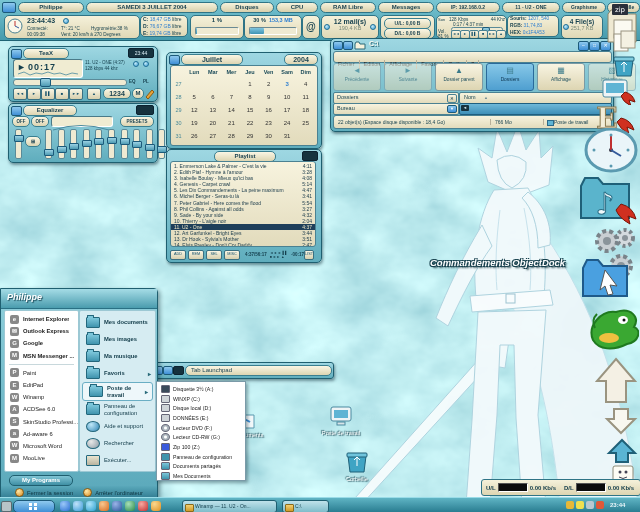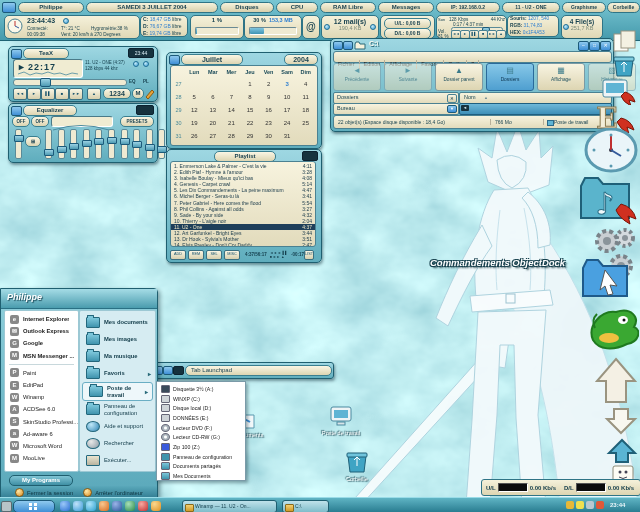--- a/index.html
+++ b/index.html
@@ -153,20 +153,28 @@
   </div>
   <div class="abs" style="left:330px;top:450px;width:54px;height:38px;z-index:3;">
     <svg width="26" height="24" style="position:absolute;left:14px;top:0;">
         <path d="M4,6 L22,6 L20,22 L6,22 Z" fill="#3fa4c4" stroke="#1f6078"></path>
         <rect x="3" y="3" width="20" height="4" rx="1" fill="#6fc4dc" stroke="#1f6078"></rect>
         <path d="M10,10 l3,-3 l3,3 M13,7 l0,9" stroke="#fff" fill="none"></path>
       </svg>
     <div class="dlabel" style="left:0;top:26px;width:54px;">Corbeille</div>
   </div>
 
+  <div class="dock-ic" style="left:604px;top:2px;">
+    <svg width="35" height="46">
+        <path d="M4,12 L4,40 L32,40 L32,12 L18,12 L15,8 L7,8 Z" fill="#efe9d2" stroke="#8a8468"></path>
+        <rect x="8" y="2" width="16" height="11" rx="1" fill="#2a2f3a"></rect>
+        <text x="16" y="10" font-size="7" fill="#fff" text-anchor="middle" font-family="DejaVu Sans">zip</text>
+        <rect x="10" y="18" width="18" height="18" fill="#fbfaf2" stroke="#9a9480"></rect>
+      </svg>
+  </div>
   <div class="dock-ic" style="left:612px;top:30px;">
     <svg width="27" height="23">
         <rect x="2" y="4" width="14" height="17" fill="#fdfcf6" stroke="#9a9480"></rect>
         <rect x="9" y="1" width="14" height="17" fill="#f4f1e2" stroke="#9a9480"></rect>
       </svg>
   </div>
   <div class="dock-ic" style="left:609px;top:52px;">
     <svg width="29" height="26">
         <path d="M6,8 L24,8 L22,24 L8,24 Z" fill="#3fa4c4" stroke="#1f6078"></path>
         <rect x="5" y="5" width="20" height="4" rx="1" fill="#7fccdf" stroke="#1f6078"></rect>
@@ -353,21 +361,21 @@
       <div style="font-size:5.5px;color:#7a8a7a;">251,7 KB</div>
     </div>
   </div>
 
   <div class="tealwin" style="left:8px;top:46px;width:148px;height:54px;z-index:10;">
     <span class="sqbtn" style="left:2px;top:2px;"></span>
     <span class="pill" style="left:14px;top:1px;width:44px;">TeaX</span>
     <span class="lcd" style="right:3px;top:1px;width:24px;height:8px;line-height:8px;">23:44</span>
     <div class="wavebox" style="left:4px;top:12px;width:68px;height:17px;">
       <b style="position:absolute;left:3px;top:2px;font-size:9px;">►</b>
-      <b style="position:absolute;left:14px;top:2px;font-size:9px;letter-spacing:1px;">22:17</b>
+      <b style="position:absolute;left:14px;top:2px;font-size:9px;letter-spacing:1px;">00:17</b>
       <svg width="60" height="5" style="position:absolute;left:4px;top:11px;">
           <polyline points="0,3 6,1 12,4 18,2 24,3 30,1 36,3 42,2 48,4 54,2 60,3" fill="none" stroke="#4a8aa0" stroke-width="0.8"></polyline>
         </svg>
     </div>
     <div class="abs" style="left:76px;top:13px;font-size:4.5px;line-height:6px;white-space:nowrap;">
       <div>11. U2 - ONE  (4:37)</div>
       <div>128 kbps   44 khz</div>
     </div>
     <span class="dot" style="right:18px;top:14px;"></span>
       <span class="dot" style="right:8px;top:14px;"></span>

